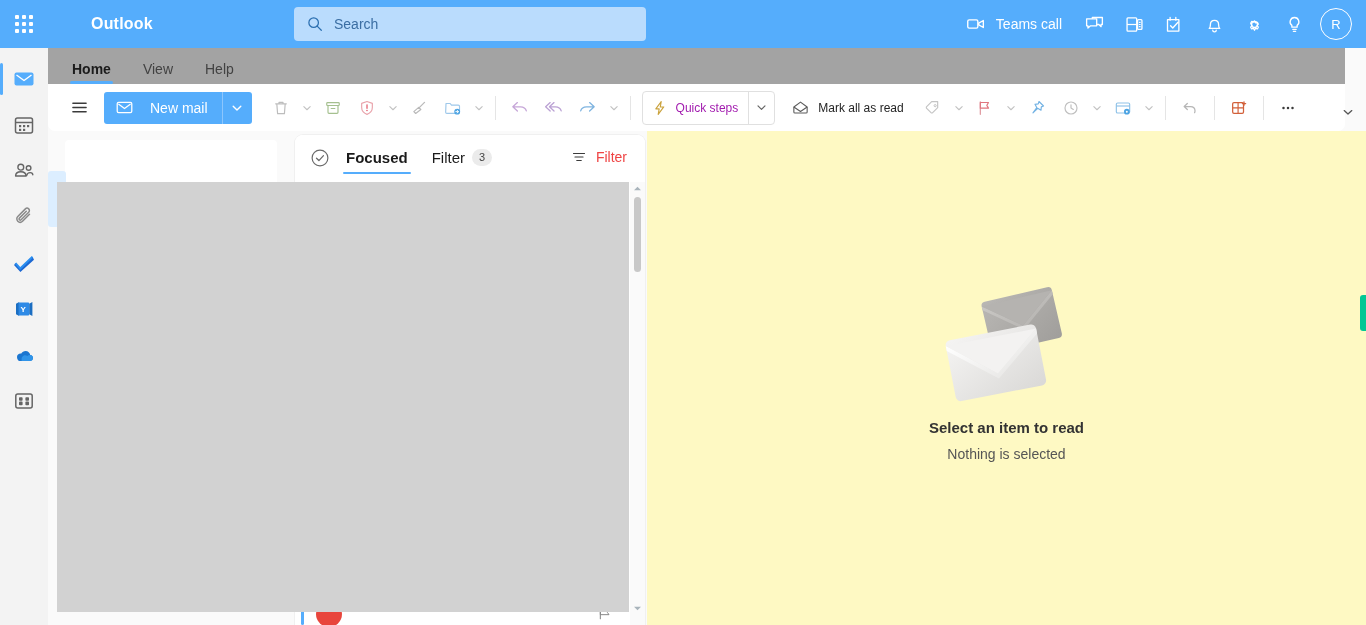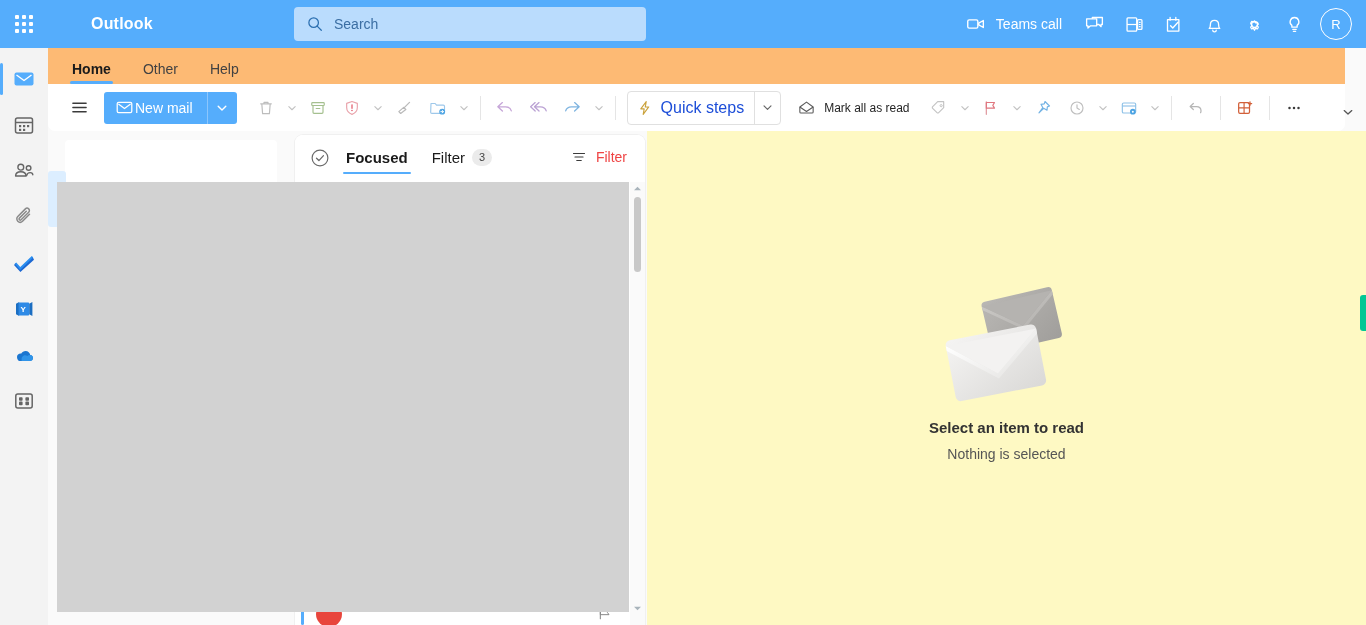--- a/index.html
+++ b/index.html
@@ -69,21 +69,21 @@
     background: #55adfc; border-radius: 2px;
   }
 
   
   .ribbon-area {
     position: absolute; left: 48px; top: 48px; width: 1318px; height: 83px;
     background: #fafafa;
   }
   .tabstrip {
     position: absolute; left: 0; top: 0; width: 1297px; height: 36px;
-    background: #fdba74; display: flex; align-items: flex-end; padding-left: 16px;
+    background: #a3a3a3; display: flex; align-items: flex-end; padding-left: 16px;
   }
   .tab {
     position: relative; font-size: 14px; color: #424242; padding: 0 8px 7px 8px;
     margin-right: 16px; cursor: pointer; white-space: nowrap;
   }
   .tab.active { color: #1b1b1b; font-weight: bold; }
   .tab.active::after {
     content: ""; position: absolute; left: 6px; right: 6px; bottom: 0;
     height: 3px; background: #55adfc; border-radius: 2px;
   }
@@ -99,36 +99,36 @@
   }
   .tb-caret {
     width: 18px; height: 34px; display: flex; align-items: center; justify-content: center;
     cursor: pointer; flex: none;
   }
   .newmail {
     display: flex; align-items: stretch; height: 32px; margin-left: 8px; margin-right: 12px; flex: none;
   }
   .newmail .main {
     background: #55adfc; color: #ffffff; display: flex; align-items: center;
-    gap: 1px; padding: 0 14px 0 11px; border-radius: 3px 0 0 3px; cursor: pointer;
+    gap: 16px; padding: 0 14px 0 11px; border-radius: 3px 0 0 3px; cursor: pointer;
     font-size: 14px; white-space: nowrap;
   }
   .newmail .split {
     background: #55adfc; width: 30px; display: flex; align-items: center; justify-content: center;
     border-radius: 0 3px 3px 0; cursor: pointer; border-left: 1px solid #8cc6fd;
   }
   .tb-sep { width: 1px; height: 24px; background: #e5e5e5; margin: 0 7px; flex: none; }
   .tb-group-btn {
     display: flex; align-items: center; height: 34px; border: 1px solid #e0e0e0;
     border-radius: 4px; cursor: pointer; flex: none; margin: 0 4px;
   }
   .tb-group-btn .gb-inner {
     display: flex; align-items: center; gap: 7px; padding: 0 10px 0 8px; height: 100%;
   }
-  .tb-group-btn .gb-lbl { font-size: 16px; color: #1d4ed8; white-space: nowrap; text-align: center; }
+  .tb-group-btn .gb-lbl { font-size: 12px; color: #a21caf; white-space: nowrap; text-align: center; }
   .tb-group-btn .gb-caret {
     width: 26px; height: 100%; display: flex; align-items: center; justify-content: center;
     border-left: 1px solid #e0e0e0;
   }
   .tb-text-btn {
     display: flex; align-items: center; gap: 8px; height: 34px; padding: 0 10px;
     cursor: pointer; flex: none; margin: 0 2px;
   }
   .tb-text-btn .lbl { font-size: 12px; color: #242424; white-space: nowrap; }
   .ribbon-collapse {
@@ -393,21 +393,21 @@
   </div>
 
   <div class="ribbon-white-tail"></div>
   <div class="ribbon-area">
 
     <div class="tabstrip">
       <div class="tab active">
         <span>Home</span>
       </div>
       <div class="tab">
-        <span>Other</span>
+        <span>View</span>
       </div>
       <div class="tab">
         <span>Help</span>
       </div>
     </div>
 
     <div class="toolbar">
 
       <div class="tb-icon">
         <svg width="19" height="19" viewBox="0 0 20 20">

